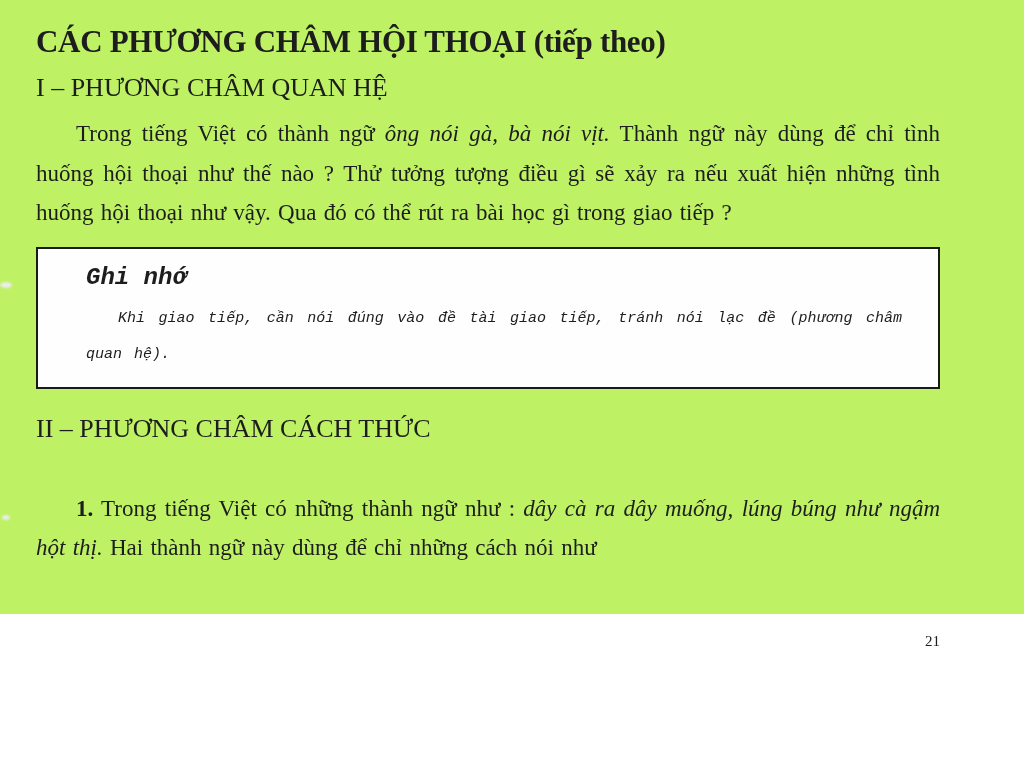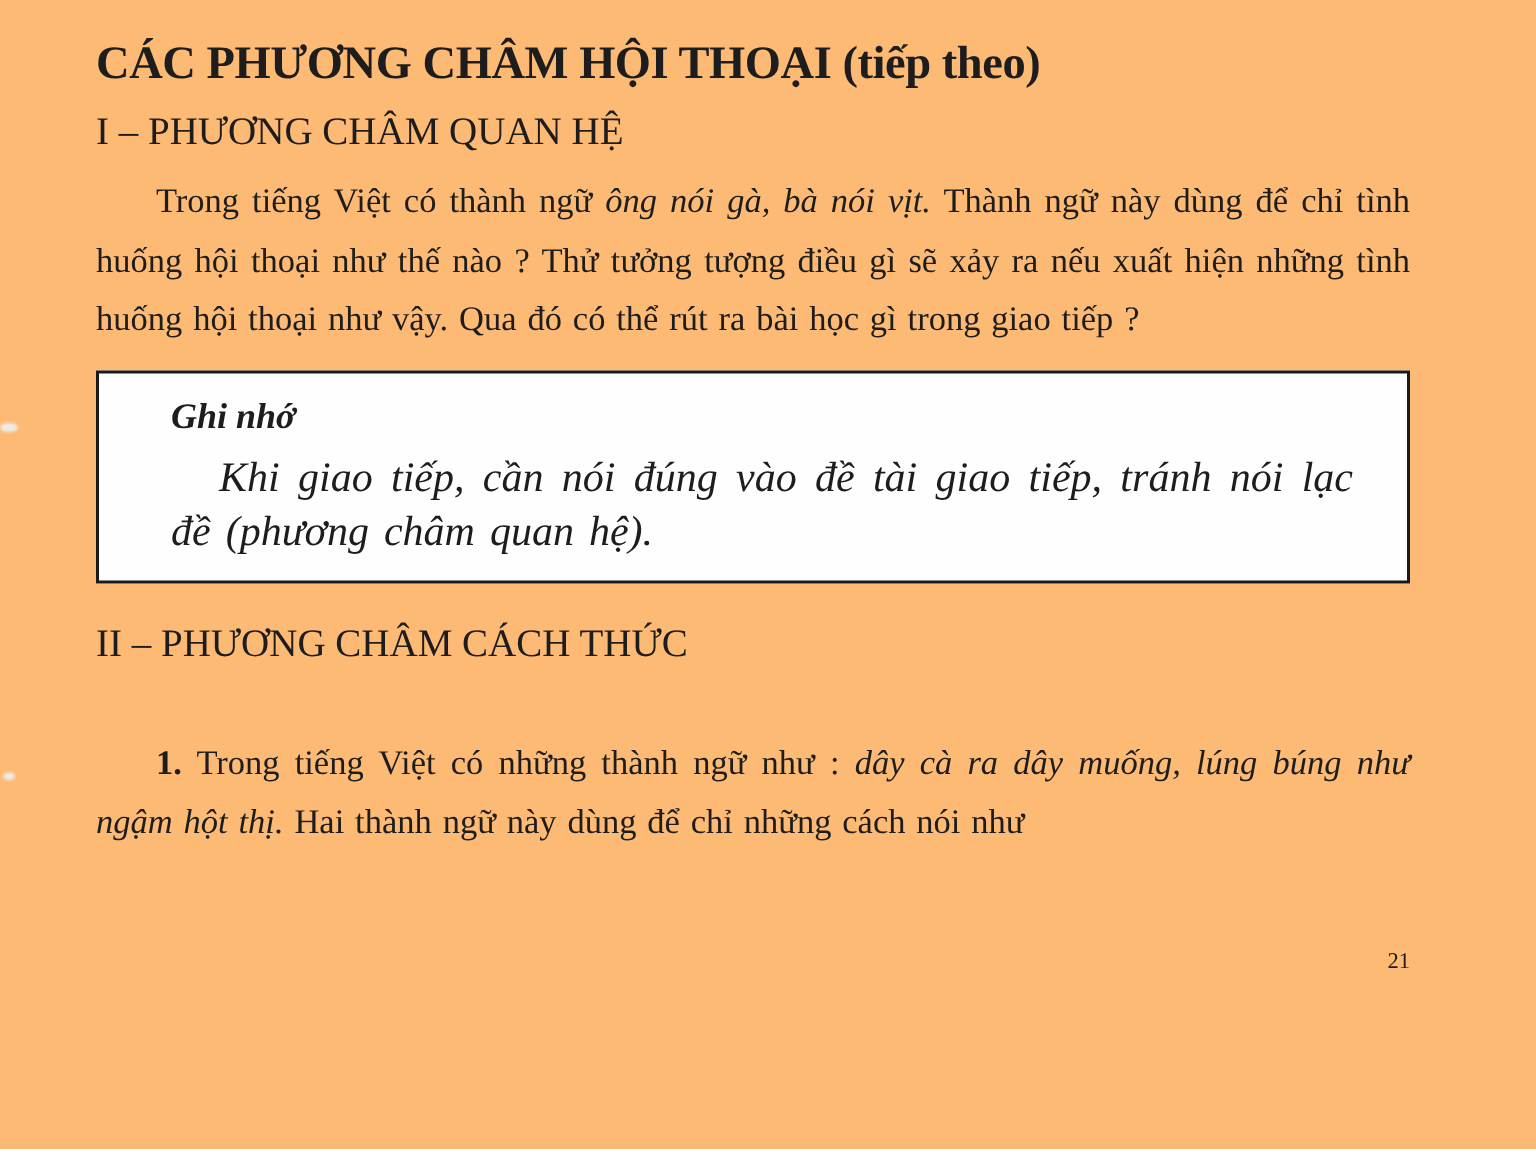--- a/index.html
+++ b/index.html
@@ -5,23 +5,23 @@
   * { margin: 0; padding: 0; box-sizing: border-box; }
   html, body {
     width: 1024px; height: 770px;
     background: #ffffff;
     font-family: "Liberation Serif", "DejaVu Serif", serif;
     color: #1d1d1d;
     overflow: hidden;
   }
   .page {
     position: relative;
-    width: 1024px; height: 766px;
-    padding: 22px 84px 0 64px;
-    background: #fdba74;
+    width: 1024px; height: 614px;
+    padding: 22px 84px 0 36px;
+    background: #bef264;
   }
   .doc-title {
     font-size: 31px;
     font-weight: 700;
     line-height: 40px;
     letter-spacing: -0.3px;
     white-space: nowrap;
   }
   .section-heading {
     font-size: 26px;
@@ -40,30 +40,31 @@
   }
   .body-para.p1 { margin-top: 10px; }
   .body-para.p2 { margin-top: 44px; }
   .italic { font-style: italic; }
   .bold { font-weight: 700; }
   .memo-box {
     margin-top: 14px;
     border: 2px solid #1a1a1a;
     padding: 12px 36px 14px 48px;
     background: #fefefe;
+    font-family: Liberation Mono, monospace;
   }
   .memo-title {
     font-size: 24px;
     font-weight: 700;
     font-style: italic;
     line-height: 34px;
   }
   .memo-body {
     margin-top: 6px;
-    font-size: 28px;
+    font-size: 15px;
     font-style: italic;
     line-height: 36px;
     text-align: justify;
     text-indent: 32px;
     word-spacing: 3px;
   }
   .page-number {
     position: absolute;
     top: 626px;
     right: 84px;

